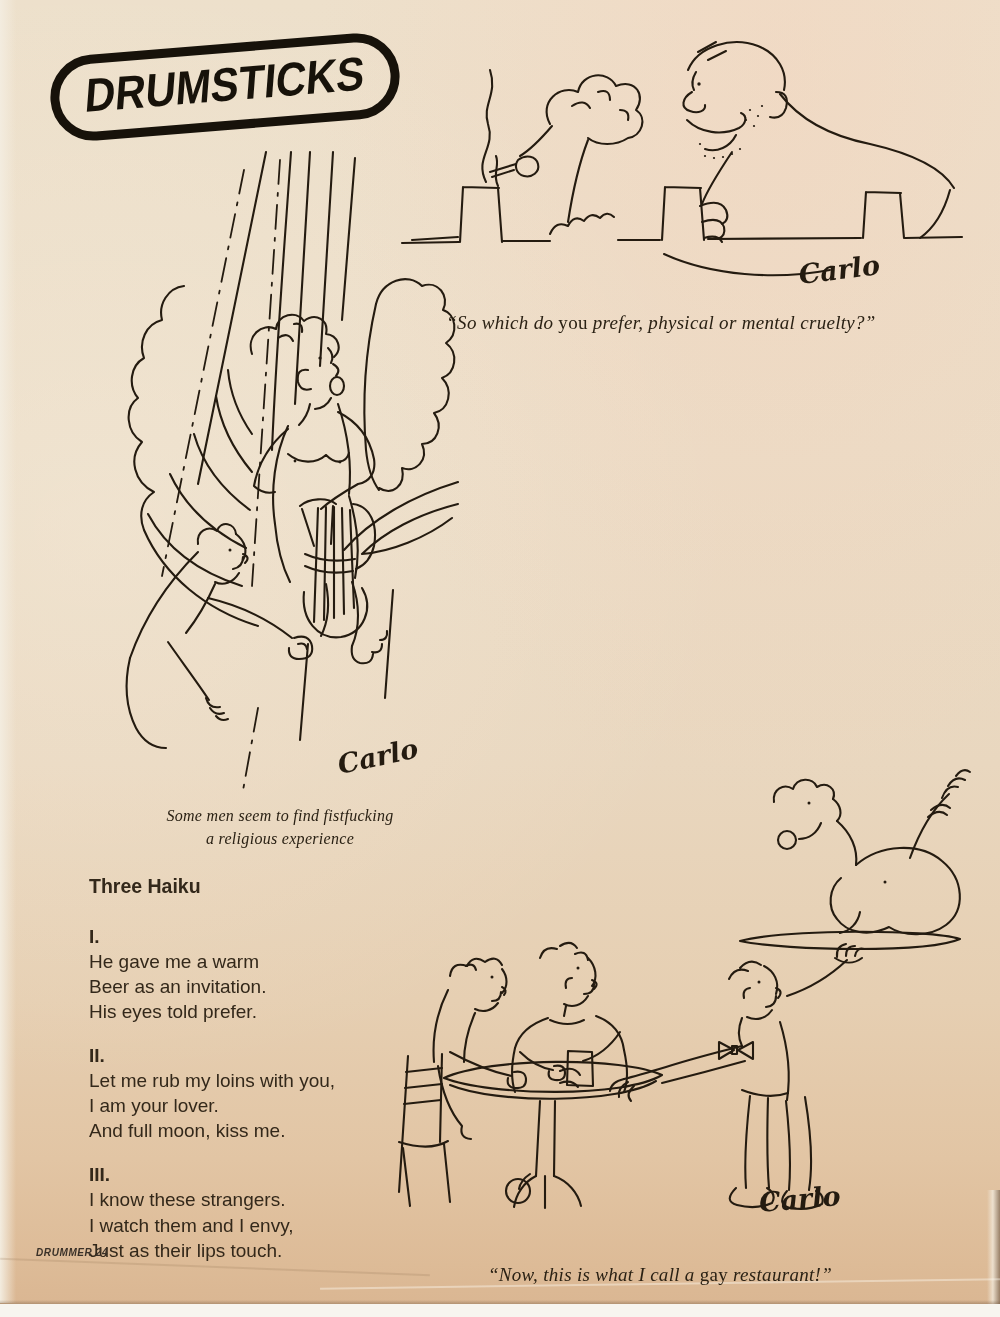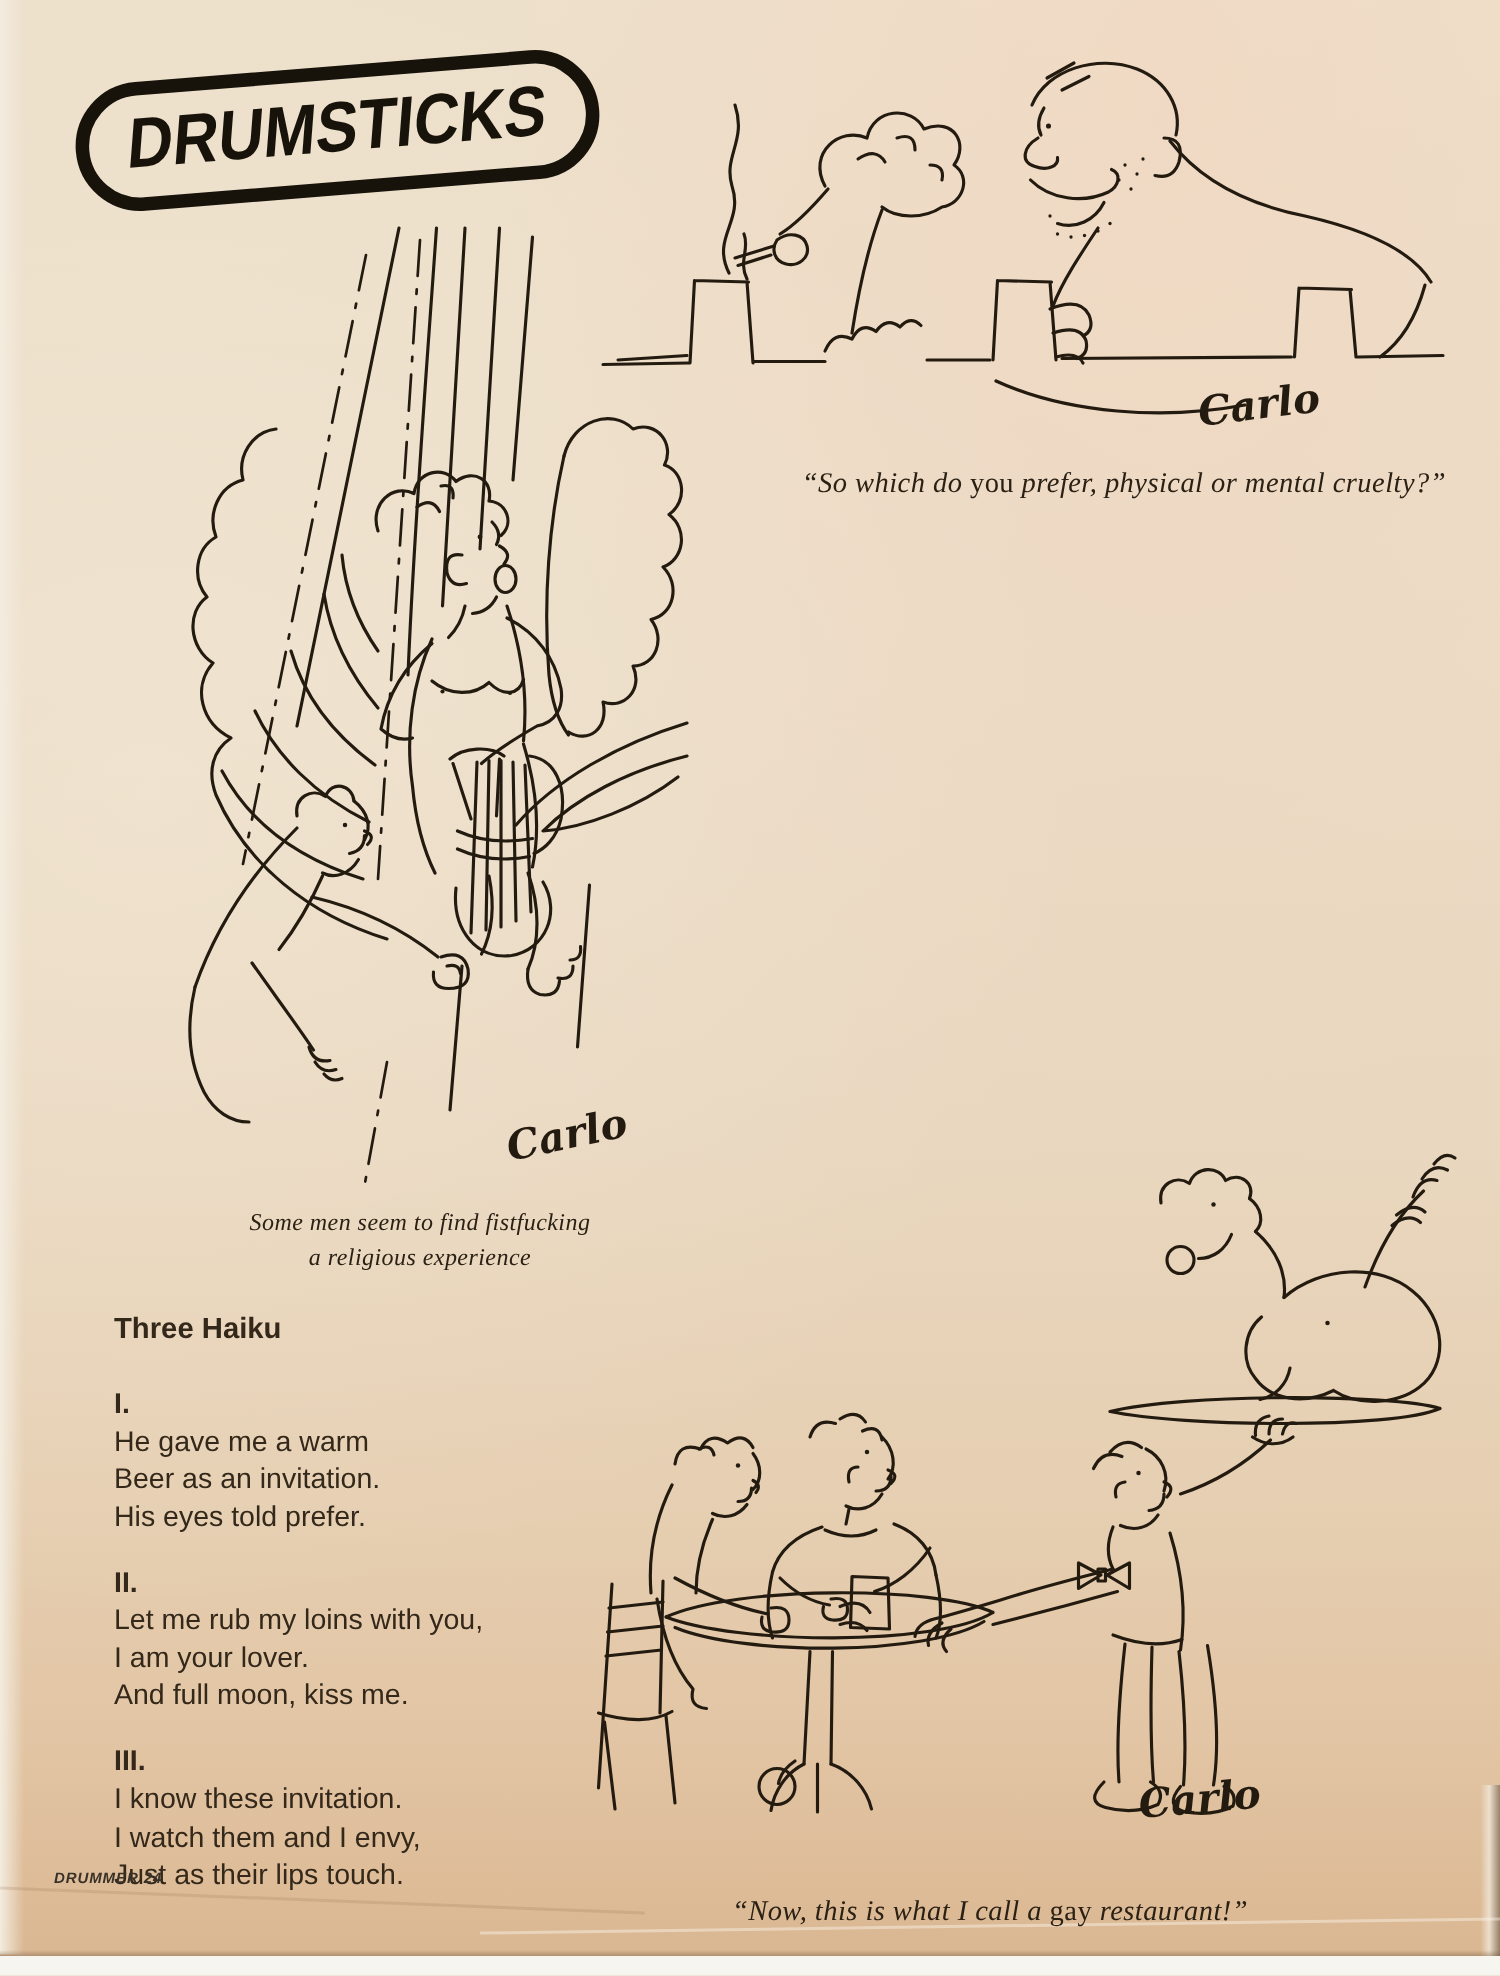--- a/index.html
+++ b/index.html
@@ -50,21 +50,21 @@
     font-size:27px;fill:#241b10;stroke:none;}
 
   .caption{
     position:absolute;text-align:center;
     font-family:"Liberation Serif",serif;font-style:italic;
     font-size:19px;color:#2a2114;letter-spacing:.3px;
   }
   .caption .roman{font-style:normal;}
   .caption2{line-height:1.45;font-size:16px;}
 
-  .haiku{position:absolute;left:76px;top:874px;width:300px;
+  .haiku{position:absolute;left:89px;top:874px;width:300px;
     font-family:"Liberation Sans",sans-serif;font-size:19px;
     color:#33281a;line-height:1.32;}
   .haiku-title{font-weight:bold;font-size:19.5px;margin-bottom:24px;}
   .stanza{margin-bottom:19px;}
   .numeral{font-weight:bold;}
   .attribution{font-style:italic;text-align:right;padding-right:8px;margin-top:2px;}
 
   .footer{
     position:absolute;left:36px;top:1247px;
     font-family:"Liberation Sans",sans-serif;font-weight:bold;font-style:italic;
@@ -132,21 +132,21 @@
       <circle class="dot" cx="360" cy="70" r="1.1"></circle>
       <path d="M378 58 C398 84 428 100 468 108 C512 118 540 132 552 152"></path>
       <path d="M330 116 C318 134 306 152 300 168"></path>
       <path d="M298 170 q20 -8 26 4 q4 10 -4 14 M300 186 q18 -6 22 5 q2 9 -6 12 M302 202 q14 -4 18 4"></path>
       <path d="M548 154 C542 176 532 192 518 202"></path>
       <path d="M262 218 C310 240 374 244 428 234"></path>
     </g>
     <text class="sig" x="398" y="248" transform="rotate(-7 398 248)">Carlo</text>
   </svg>
 
-  <div class="caption" style="left:404px;top:312px;width:560px;text-align:right;">
+  <div class="caption" style="left:381px;top:312px;width:560px;">
     <span>“So which do </span><span class="roman">you</span><span> prefer, physical or mental cruelty?”</span>
   </div>
 
   <svg class="cartoon" style="left:46px;top:152px;" width="412" height="648" viewBox="0 0 412 648" aria-label="Winged angel under rays of light holding a lyre while a second figure reaches toward him">
     <g>
       <path d="M220 0 L152 332"></path>
       <path d="M245 0 C238 100 230 200 226 298"></path>
       <path d="M264 0 L249 252"></path>
       <path d="M287 0 L274 214"></path>
       <path d="M309 6 L296 168"></path>
@@ -232,21 +232,21 @@
       <div>His eyes told prefer.</div>
     </div>
     <div class="stanza">
       <div class="numeral">II.</div>
       <div>Let me rub my loins with you,</div>
       <div>I am your lover.</div>
       <div>And full moon, kiss me.</div>
     </div>
     <div class="stanza">
       <div class="numeral">III.</div>
-      <div>I know these invitation.</div>
+      <div>I know these strangers.</div>
       <div>I watch them and I envy,</div>
       <div>Just as their lips touch.</div>
     </div>
   </div>
 
   <svg class="cartoon" style="left:388px;top:760px;" width="584" height="466" viewBox="0 0 584 466" aria-label="Waiter with bow tie presenting a reclining chicken on a platter to two men at a round table">
     <g>
       <path d="M386 42 C384 29 396 23 405 29 C409 17 425 17 429 27 C439 21 449 29 445 39"></path>
       <path d="M445 39 C453 45 455 55 449 61"></path>
       <circle class="dot" cx="421" cy="43" r="1.5"></circle>

